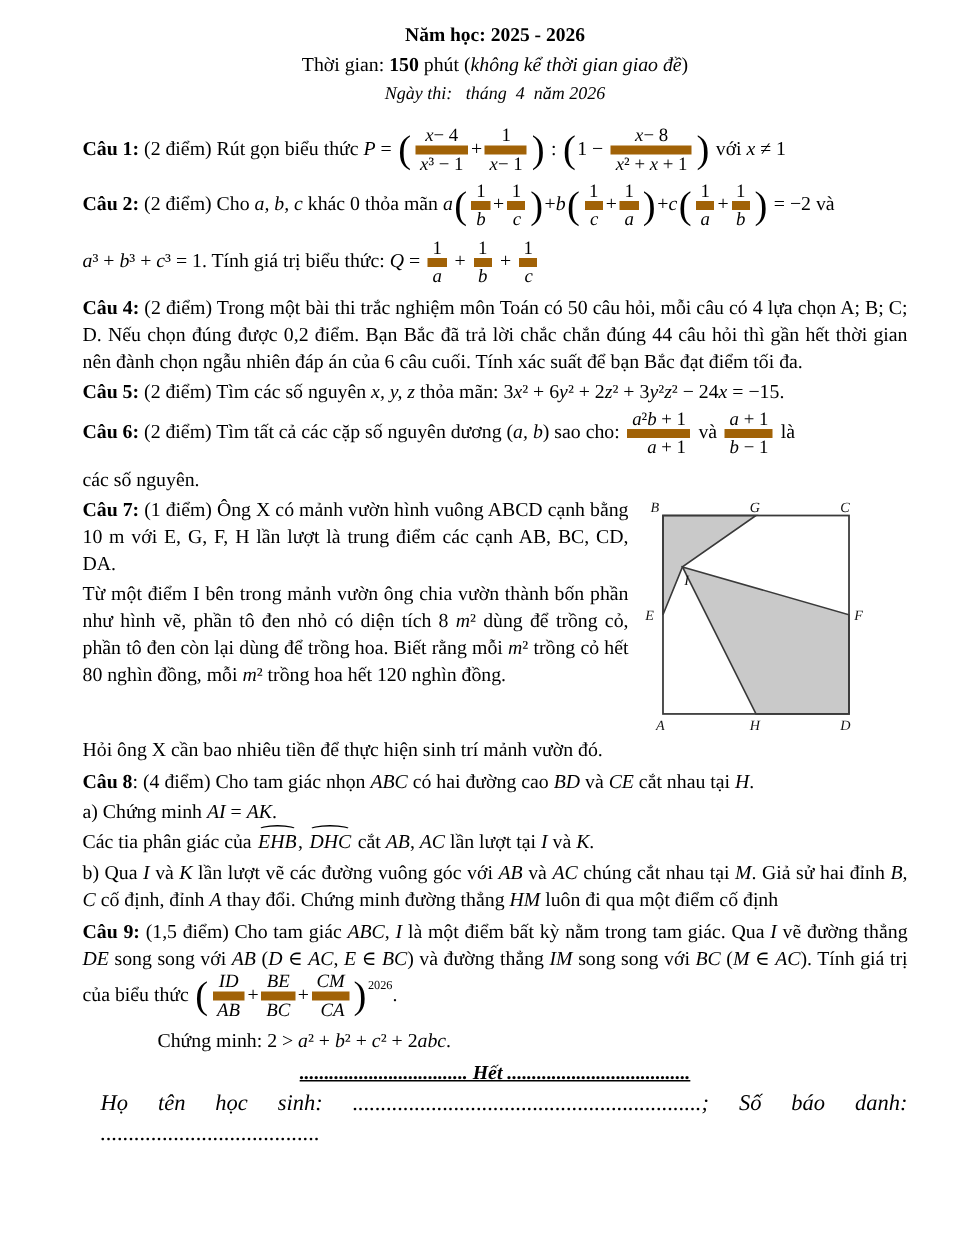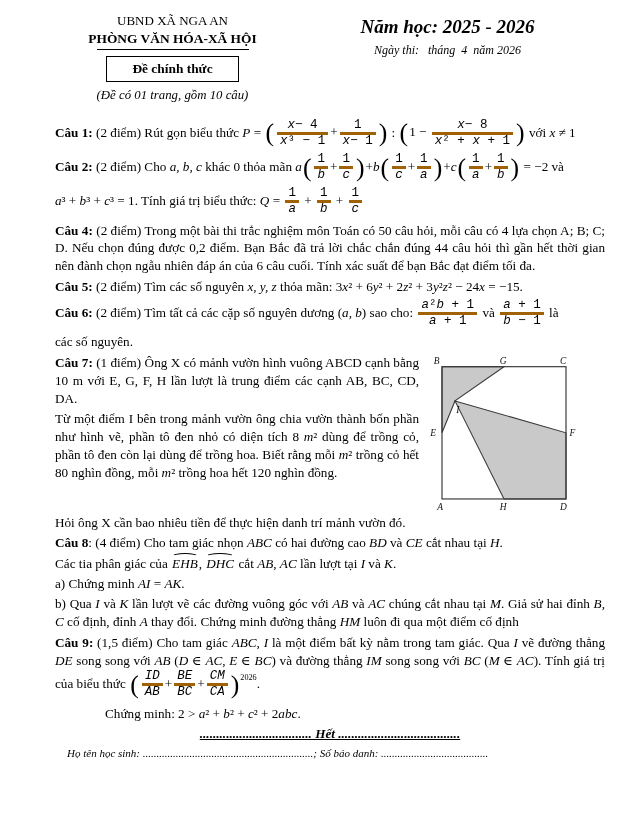--- a/index.html
+++ b/index.html
@@ -14,67 +14,58 @@
   
   .header{display:flex;margin-bottom:14px;}
   .hleft{width:235px;text-align:center;flex:none;}
   .hright{flex:1;text-align:center;}
   .org1{font-size:13px;}
   .org2{font-size:13.4px;font-weight:bold;}
   .org2::after{content:"";display:block;width:152px;margin:1px auto 0;border-bottom:1.4px solid #000;}
   .typebox{display:inline-block;border:1.5px solid #000;padding:3px 25px;margin:6px auto 5px;font-weight:bold;font-size:13.4px;}
   .pagenote{font-style:italic;font-size:12.8px;}
   .etitle{font-weight:bold;font-size:13.6px;}
-  .eyear,.esub{font-weight:bold;font-size:19px;margin-top:2px;font-style:italic;}
+  .eyear,.esub{font-weight:bold;font-size:13px;margin-top:2px;}
   .edur{font-size:13.2px;margin-top:2px;}
   .edate{font-style:italic;font-size:12px;margin-top:2px;}
   
   .docbody p{margin:0 0 2.5px 0;text-align:justify;}
   p.mathline{margin:3px 0 5px;}
   p.center{text-align:center;text-decoration:underline;}
   p.indent{text-indent:50px;}
   p.clearR{clear:right;}
-  p.namesline{padding-left:12px;font-size:11px;}
+  p.namesline{padding-left:12px;font-size:15px;}
   .bold{font-weight:bold;}
   .ital{font-style:italic;}
   .boldital{font-weight:bold;font-style:italic;}
   .sup{font-size:0.62em;vertical-align:super;position:relative;top:-0.35em;margin-top:25px;}
-  .frac{display:inline-block;vertical-align:middle;text-align:center;margin:0 2px;line-height:1.05;font-family:Liberation Mono, monospace;}
+  .frac{display:inline-block;vertical-align:middle;text-align:center;margin:0 2px;line-height:1.05;}
   .frac .num,.frac .den{display:block;padding:0 3px;font-size:0.95em;}
-  .frac .den{border-top:3px solid #a16207;}
+  .frac .den{border-top:6px solid #a16207;text-align:right;}
   .bparen{white-space:nowrap;}
   .pmark{display:inline-block;vertical-align:middle;font-size:1.95em;line-height:0;font-weight:300;padding:0 1px;}
   .hat{font-style:italic;position:relative;padding:0 1px;}
   .hat::before{content:"";position:absolute;left:1px;right:1px;top:-3px;height:5px;
     border:1px solid transparent;border-top:1.1px solid #000;border-radius:50% 50% 0 0;}
   
   .figwrap{float:right;width:150px;margin:2px 26px 2px 10px;}
   .figwrap svg{display:block;}
   .sq{fill:none;stroke:#3a3a3a;stroke-width:1;}
   .shade{fill:#c9c9c9;stroke:#3a3a3a;stroke-width:0.9;}
   .figlbl{font-family:"Liberation Serif",serif;font-style:italic;font-size:8px;fill:#111;}
 </style>
 </head>
 <body>
 
 <div class="page">
 
   <div class="header">
-    <div class="hleft">
-      <div class="org1">UBND XÃ NGA AN</div>
-      <div class="org2">PHÒNG VĂN HÓA-XÃ HỘI</div>
-      <div>
-        <div class="typebox">
-          <span>Đề chính thức</span>
-        </div>
-      </div>
-      <div class="pagenote">(Đề có 01 trang, gồm 10 câu)</div>
-    </div>
     <div class="hright">
       <div class="eyear">Năm học: 2025 - 2026</div>
+      <div class="edur">Thời gian: <span class="bold">150</span> phút (<span class="ital">không kể thời gian giao đề</span>)</div>
       <div class="edate">Ngày thi:&nbsp;&nbsp; tháng&nbsp; 4&nbsp; năm 2026</div>
     </div>
   </div>
 
   <div class="docbody">
       <p class="mathline"><span class="bold">Câu 1:</span> (2 điểm) Rút gọn biểu thức <span class="ital">P</span> = <span class="bparen"><span class="pmark">(</span><span class="pinner"><span class="frac"><span class="num"><span class="ital">x</span>− 4</span><span class="den"><span class="ital">x</span>³ − 1</span></span>+<span class="frac"><span class="num">1</span><span class="den"><span class="ital">x</span>− 1</span></span></span><span class="pmark">)</span></span> : <span class="bparen"><span class="pmark">(</span><span class="pinner">1 − <span class="frac"><span class="num"><span class="ital">x</span>− 8</span><span class="den"><span class="ital">x</span>² + <span class="ital">x</span> + 1</span></span></span><span class="pmark">)</span></span> với <span class="ital">x</span> ≠ 1</p>
       <p class="mathline"><span class="bold">Câu 2:</span> (2 điểm) Cho <span class="ital">a, b, c</span> khác 0 thỏa mãn <span class="ital">a</span><span class="bparen"><span class="pmark">(</span><span class="pinner"><span class="frac"><span class="num">1</span><span class="den"><span class="ital">b</span></span></span>+<span class="frac"><span class="num">1</span><span class="den"><span class="ital">c</span></span></span></span><span class="pmark">)</span></span>+<span class="ital">b</span><span class="bparen"><span class="pmark">(</span><span class="pinner"><span class="frac"><span class="num">1</span><span class="den"><span class="ital">c</span></span></span>+<span class="frac"><span class="num">1</span><span class="den"><span class="ital">a</span></span></span></span><span class="pmark">)</span></span>+<span class="ital">c</span><span class="bparen"><span class="pmark">(</span><span class="pinner"><span class="frac"><span class="num">1</span><span class="den"><span class="ital">a</span></span></span>+<span class="frac"><span class="num">1</span><span class="den"><span class="ital">b</span></span></span></span><span class="pmark">)</span></span> = −2 và</p>
       <p class="mathline"><span class="ital">a</span>³ + <span class="ital">b</span>³ + <span class="ital">c</span>³ = 1.  Tính giá trị biểu thức:  <span class="ital">Q</span> = <span class="frac"><span class="num">1</span><span class="den"><span class="ital">a</span></span></span> + <span class="frac"><span class="num">1</span><span class="den"><span class="ital">b</span></span></span> + <span class="frac"><span class="num">1</span><span class="den"><span class="ital">c</span></span></span></p>
       <p><span class="bold">Câu 4:</span> (2 điểm) Trong một bài thi trắc nghiệm môn Toán có 50 câu hỏi, mỗi câu có 4 lựa chọn A; B; C; D. Nếu chọn đúng được 0,2 điểm. Bạn Bắc đã trả lời chắc chắn đúng 44 câu hỏi thì gần hết thời gian nên đành chọn ngẫu nhiên đáp án của 6 câu cuối. Tính xác suất để bạn Bắc đạt điểm tối đa.</p>
       <p><span class="bold">Câu 5:</span> (2 điểm) Tìm các số nguyên <span class="ital">x, y, z</span> thỏa mãn: 3<span class="ital">x</span>² + 6<span class="ital">y</span>² + 2<span class="ital">z</span>² + 3<span class="ital">y</span>²<span class="ital">z</span>² − 24<span class="ital">x</span> = −15.</p>
@@ -91,24 +82,24 @@
       <text class="figlbl" x="1" y="68">E</text>
       <text class="figlbl" x="119" y="68">F</text>
       <text class="figlbl" x="23" y="48">I</text>
       <text class="figlbl" x="7" y="130">A</text>
       <text class="figlbl" x="60" y="130">H</text>
       <text class="figlbl" x="111" y="130">D</text>
     </svg>
   </figure>
 <p><span class="bold">Câu 7:</span> (1 điểm) Ông X có mảnh vườn hình vuông ABCD cạnh bằng 10 m với E, G, F, H lần lượt là trung điểm các cạnh AB, BC, CD, DA.</p>
       <p>Từ một điểm I bên trong mảnh vườn ông chia vườn thành bốn phần như hình vẽ, phần tô đen nhỏ có diện tích 8 <span class="ital">m</span>²  dùng để trồng cỏ, phần tô đen còn lại dùng để trồng hoa. Biết rằng mỗi <span class="ital">m</span>²  trồng cỏ hết 80 nghìn đồng, mỗi <span class="ital">m</span>²  trồng hoa hết 120 nghìn đồng.</p>
-      <p class="clearR">Hỏi ông X cần bao nhiêu tiền để thực hiện danh trí mảnh vườn đó.</p>
+      <p class="clearR">Hỏi ông X cần bao nhiêu tiền để thực hiện sinh trí mảnh vườn đó.</p>
       <p><span class="bold">Câu 8</span>: (4 điểm) Cho tam giác nhọn <span class="ital">ABC</span>  có hai đường cao <span class="ital">BD</span> và <span class="ital">CE</span> cắt nhau tại <span class="ital">H</span>.</p>
+      <p>a) Chứng minh <span class="ital">AI</span> = <span class="ital">AK</span>.</p>
       <p>Các tia phân giác của <span class="hat"><span class="ital">EHB</span></span>, <span class="hat"><span class="ital">DHC</span></span> cắt <span class="ital">AB</span>, <span class="ital">AC</span> lần lượt tại <span class="ital">I</span>  và <span class="ital">K</span>.</p>
-      <p>a) Chứng minh <span class="ital">AI</span> = <span class="ital">AK</span>.</p>
       <p>b) Qua <span class="ital">I</span>  và <span class="ital">K</span>  lần lượt vẽ các đường vuông góc với <span class="ital">AB</span>  và <span class="ital">AC</span>  chúng cắt nhau tại <span class="ital">M</span>. Giả sử hai đỉnh <span class="ital">B, C</span>  cố định, đỉnh <span class="ital">A</span>  thay đổi. Chứng minh đường thẳng <span class="ital">HM</span>  luôn đi qua một điểm cố định</p>
       <p class="mathline"><span class="bold">Câu 9:</span> (1,5 điểm) Cho tam giác <span class="ital">ABC</span>, <span class="ital">I</span>  là một điểm bất kỳ nằm trong tam giác. Qua <span class="ital">I</span>  vẽ đường thẳng <span class="ital">DE</span>  song song với <span class="ital">AB</span>  (<span class="ital">D</span> ∈ <span class="ital">AC</span>, <span class="ital">E</span> ∈ <span class="ital">BC</span>) và đường thẳng <span class="ital">IM</span>  song song với <span class="ital">BC</span>  (<span class="ital">M</span> ∈ <span class="ital">AC</span>). Tính giá trị của biểu thức <span class="bparen"><span class="pmark">(</span><span class="pinner"><span class="frac"><span class="num"><span class="ital">ID</span></span><span class="den"><span class="ital">AB</span></span></span>+<span class="frac"><span class="num"><span class="ital">BE</span></span><span class="den"><span class="ital">BC</span></span></span>+<span class="frac"><span class="num"><span class="ital">CM</span></span><span class="den"><span class="ital">CA</span></span></span></span><span class="pmark">)</span></span><span class="sup">2026</span>.</p>
       <p class="indent">Chứng minh: 2 &gt; <span class="ital">a</span>² + <span class="ital">b</span>² + <span class="ital">c</span>² + 2<span class="ital">abc</span>.</p>
       <p class="center"><span class="boldital">.................................. Hết .....................................</span></p>
       <p class="namesline"><span class="ital">Họ tên học sinh: ..............................................................; Số báo danh: .......................................</span></p>
     </div>
 
 </div>
 
 </body></html>

